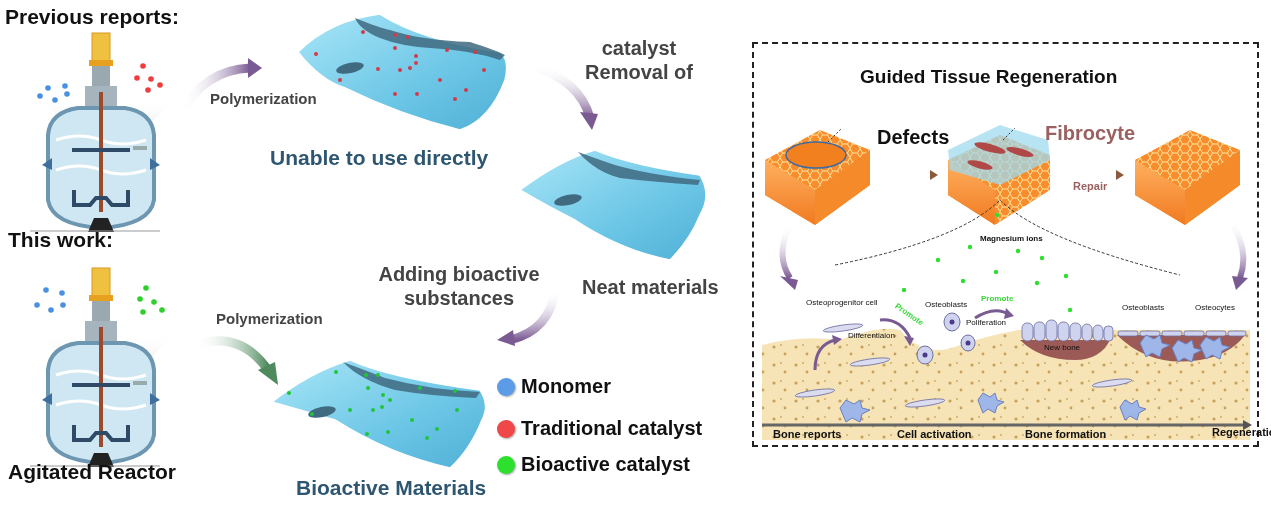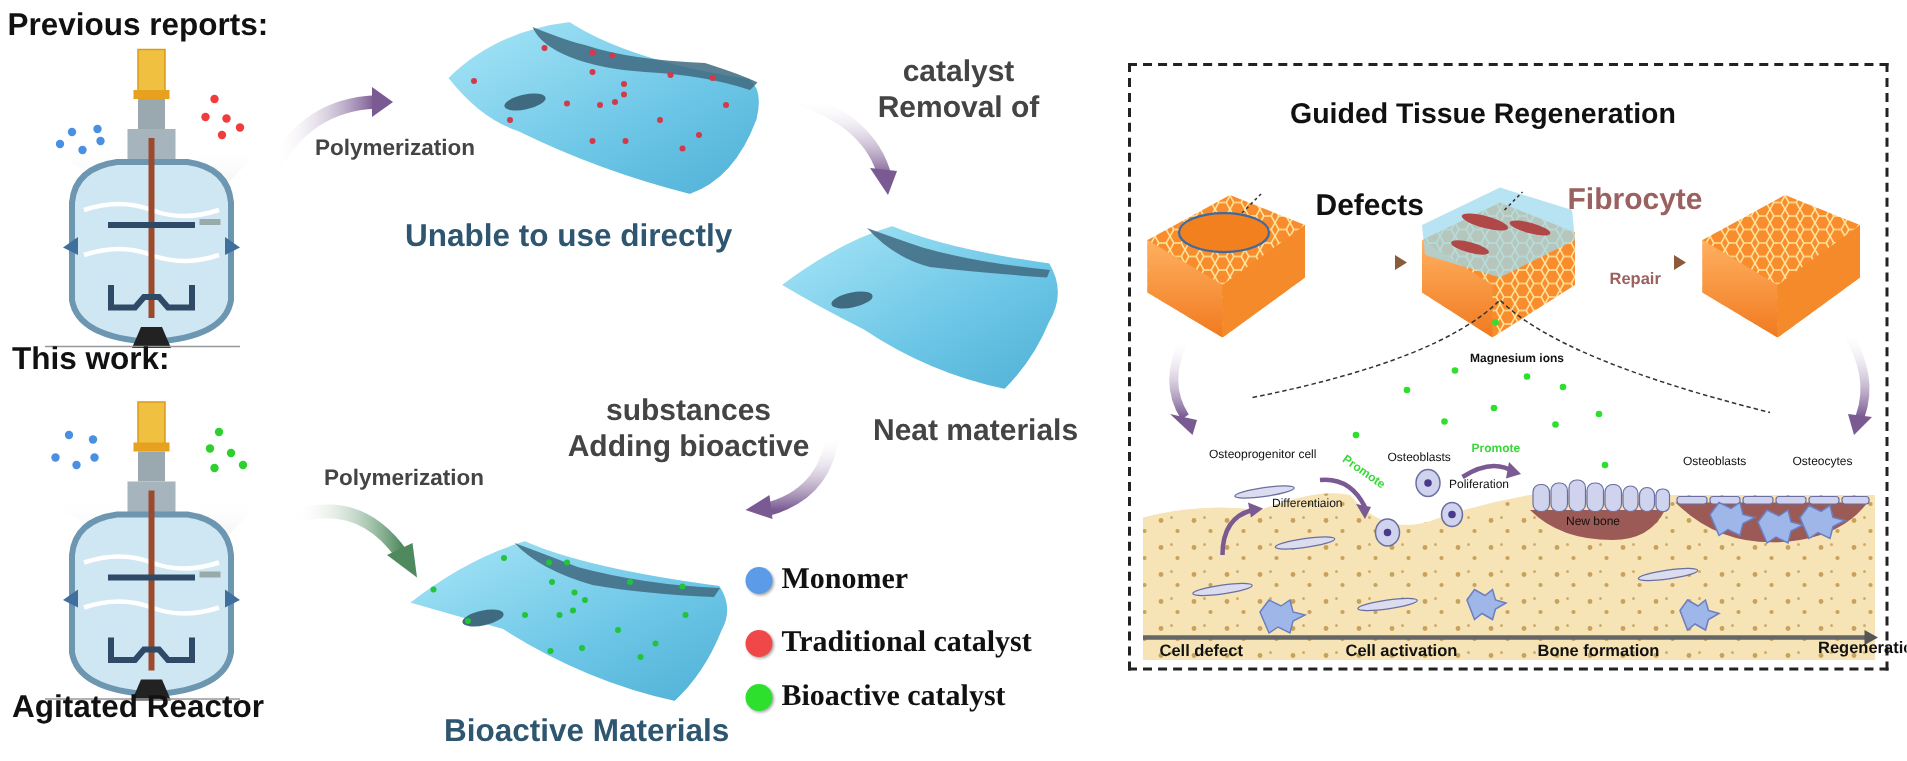--- a/index.html
+++ b/index.html
@@ -2,21 +2,21 @@
 <html><head>
 <meta charset="utf-8">
 <style>
   html,body{margin:0;padding:0;background:#fff;}
   body{width:1271px;height:507px;position:relative;overflow:hidden;font-family:"Liberation Sans",sans-serif;}
   .abs{position:absolute;}
   .hdr{font-weight:bold;font-size:21px;color:#111;}
   .lbl{font-weight:bold;color:#444;}
   .blue-title{font-weight:bold;color:#2e5670;font-size:21px;}
   svg{position:absolute;left:0;top:0;}
-  .legend-item{position:absolute;display:flex;align-items:center;font-weight:bold;font-size:20px;color:#111;font-family:Liberation Serif, serif;}
+  .legend-item{position:absolute;display:flex;align-items:center;font-weight:bold;font-size:20px;color:#111;}
   .legend-dot{width:18px;height:18px;border-radius:50%;margin-right:6px;box-shadow:1px 1px 2px rgba(0,0,0,.35);}
   .gtr-box{position:absolute;left:752px;top:42px;width:507px;height:405px;border:2.5px dashed #222;box-sizing:border-box;}
   .small{font-size:9px;color:#111;font-weight:normal;}
   .tiny-green{font-size:9px;color:#39d839;font-weight:bold;}
 </style>
 </head>
 <body>
 
 <svg width="1271" height="507">
   <defs>
@@ -305,22 +305,22 @@
 
 <div class="abs lbl" style="left:210px;top:90px;font-size:15px;">Polymerization</div>
 <div class="abs lbl" style="left:216px;top:310px;font-size:15px;">Polymerization</div>
 <div class="abs blue-title" style="left:270px;top:146px;">Unable to use directly</div>
 <div class="abs lbl" style="left:574px;top:36px;font-size:20px;text-align:center;line-height:24px;width:130px;">
   <div>catalyst</div>
   <div>Removal of</div>
 </div>
 <div class="abs lbl" style="left:582px;top:276px;font-size:20px;">Neat materials</div>
 <div class="abs lbl" style="left:364px;top:262px;font-size:20px;text-align:center;line-height:24px;width:190px;">
+  <div>Adding bioactive</div>
   <div>substances</div>
-  <div>Adding bioactive</div>
 </div>
 <div class="abs blue-title" style="left:296px;top:476px;">Bioactive Materials</div>
 
 <div class="legend-item" style="left:497px;top:375px;">
   <span class="legend-dot" style="background:#5b9be8;"></span>
   <span>Monomer</span>
 </div>
 <div class="legend-item" style="left:497px;top:417px;">
   <span class="legend-dot" style="background:#f04848;"></span>
   <span>Traditional catalyst</span>
@@ -339,16 +339,16 @@
 <div class="abs small" style="left:806px;top:298px;font-size:8px;text-align:center;">Osteoprogenitor cell</div>
 <div class="abs tiny-green" style="left:893px;top:310px;font-size:8px;transform:rotate(35deg);">Promote</div>
 <div class="abs small" style="left:848px;top:331px;font-size:8px;">Differentiaion</div>
 <div class="abs small" style="left:925px;top:300px;font-size:8px;">Osteoblasts</div>
 <div class="abs tiny-green" style="left:981px;top:294px;font-size:8px;">Promote</div>
 <div class="abs small" style="left:966px;top:318px;font-size:8px;">Poliferation</div>
 <div class="abs small" style="left:1044px;top:343px;font-size:8px;color:#111;">New bone</div>
 <div class="abs small" style="left:1122px;top:303px;font-size:8px;">Osteoblasts</div>
 <div class="abs small" style="left:1195px;top:303px;font-size:8px;">Osteocytes</div>
 
-<div class="abs" style="left:773px;top:428px;font-weight:bold;font-size:11px;color:#111;">Cell defect</div>
+<div class="abs" style="left:773px;top:428px;font-weight:bold;font-size:11px;color:#111;">Bone reports</div>
 <div class="abs" style="left:897px;top:428px;font-weight:bold;font-size:11px;color:#111;">Cell activation</div>
 <div class="abs" style="left:1025px;top:428px;font-weight:bold;font-size:11px;color:#111;">Bone formation</div>
 <div class="abs" style="left:1212px;top:426px;font-weight:bold;font-size:11px;color:#111;">Regeneration</div>
 
 </body></html>

